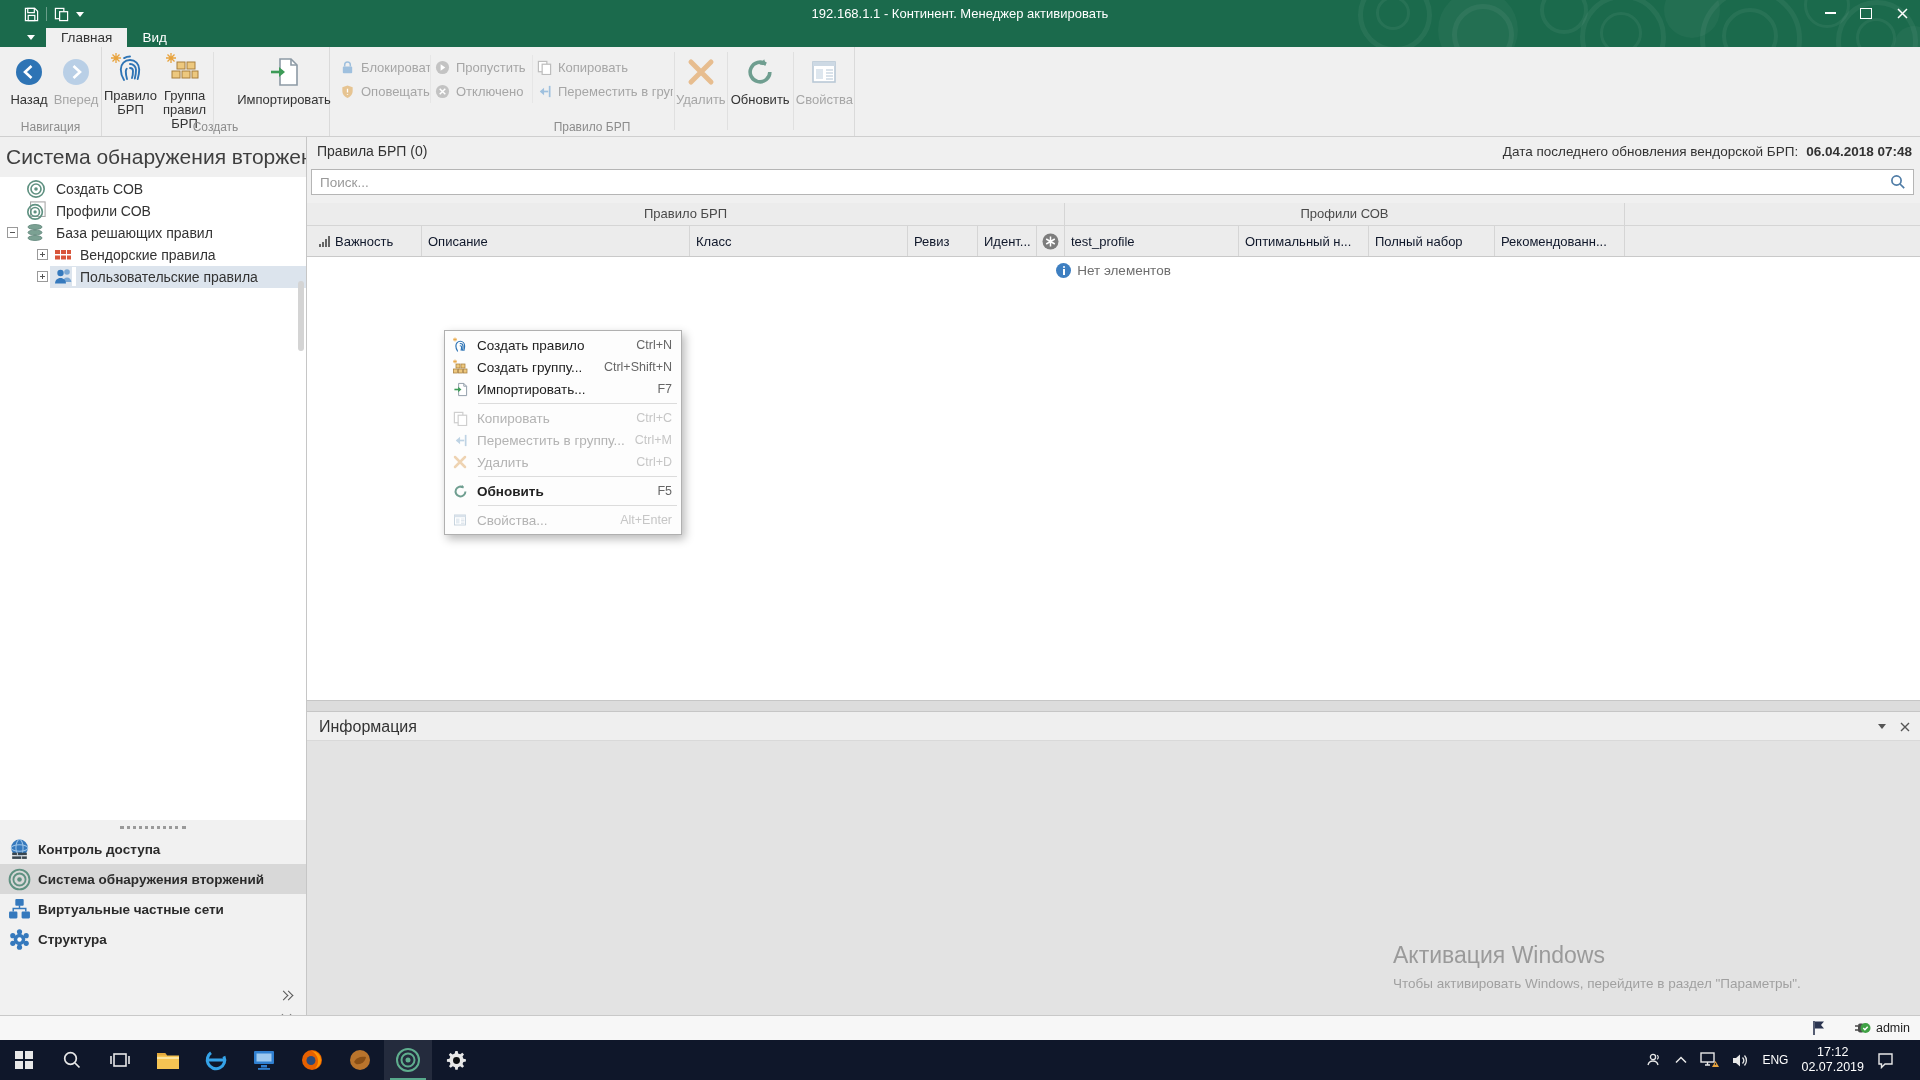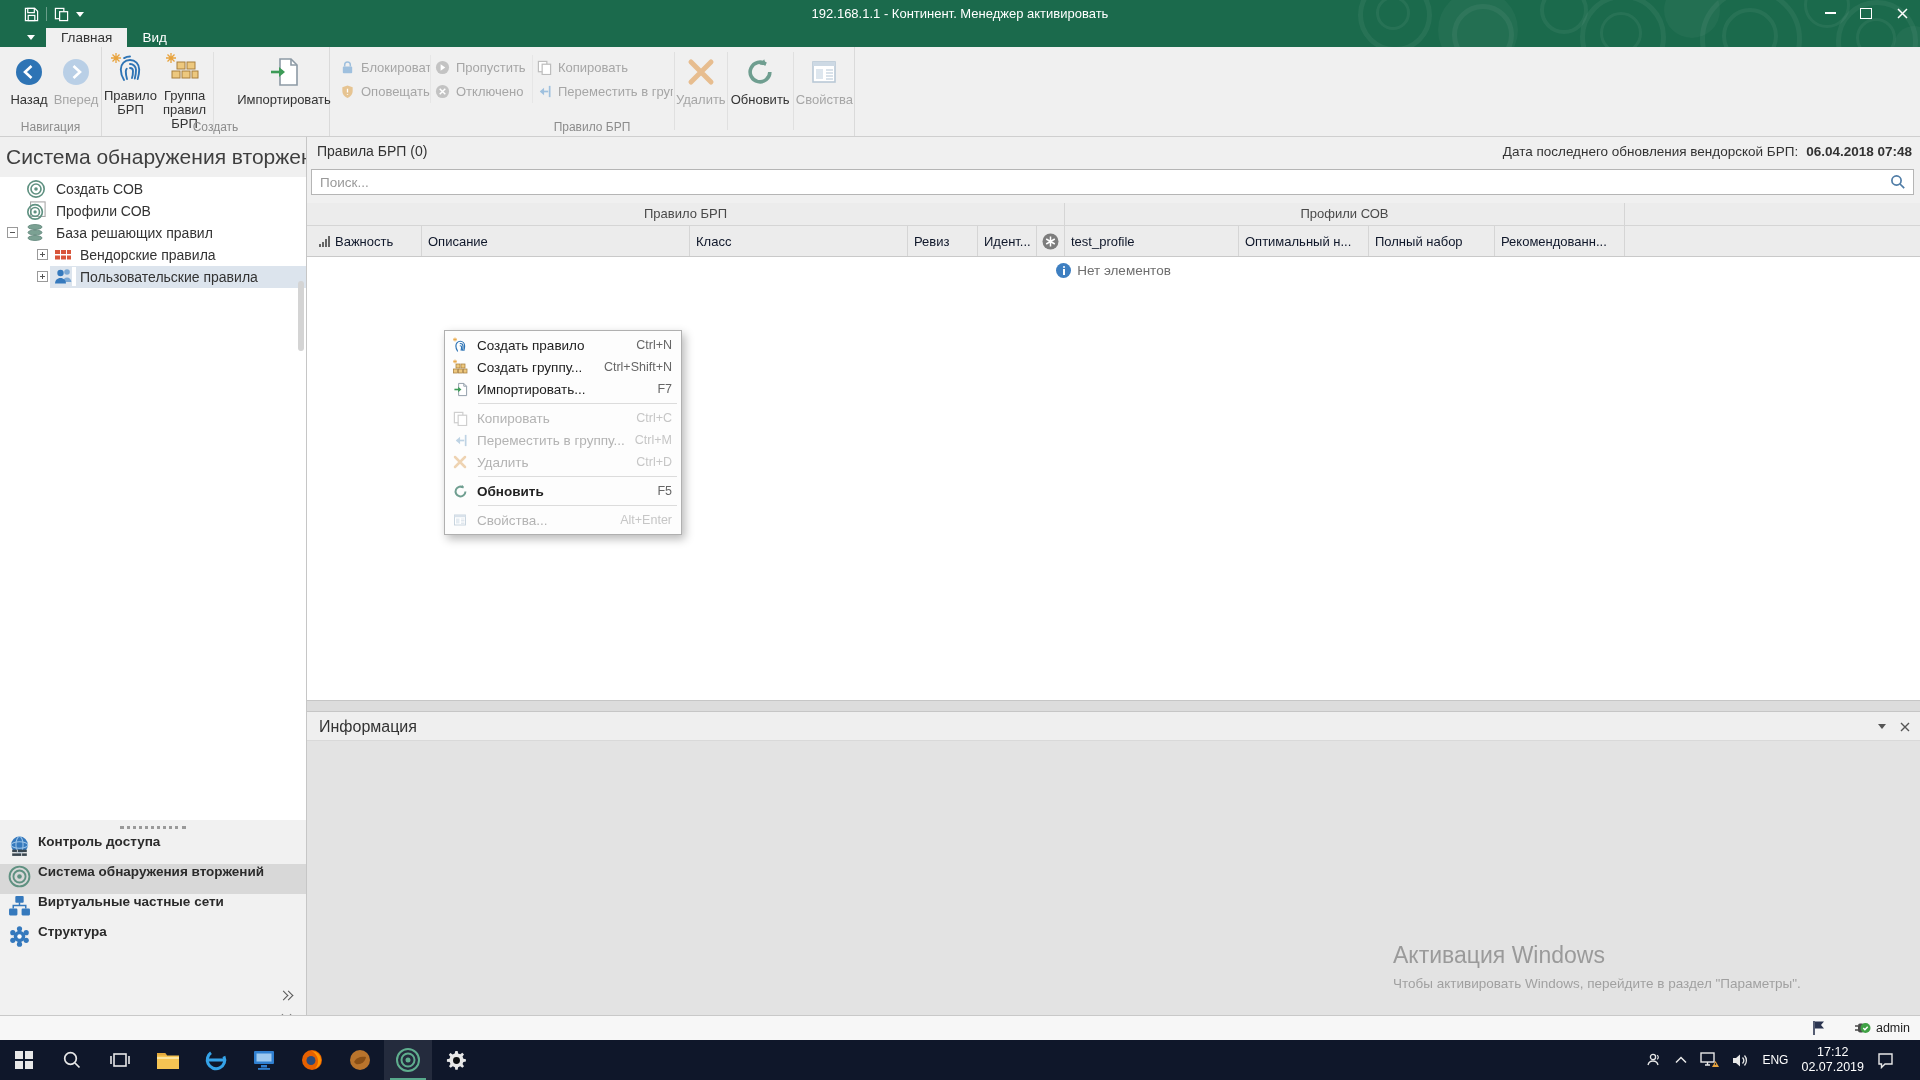--- a/index.html
+++ b/index.html
@@ -53,21 +53,21 @@
   .trow .tico{position:absolute;top:1px;width:20px;height:20px;}
   .trow .tlbl{position:absolute;top:0;height:22px;line-height:22px;font-size:14px;color:#333;white-space:nowrap;}
   .badges{position:absolute;right:-4px;top:0;width:6px;}
   .badges .b1{width:6px;height:6px;background:#e0a050;border:1px solid #fff;box-sizing:border-box;}
   .badges .b2{width:6px;height:6px;background:#b9c6ce;border:1px solid #fff;box-sizing:border-box;margin-top:1px;}
   .sb-scroll{position:absolute;right:1px;top:44px;width:8px;height:635px;}
   .sb-thumb{position:absolute;left:1px;top:60px;width:6px;height:70px;background:#d4d4d4;border-radius:3px;}
   .sb-splitter{position:absolute;left:0;top:683px;width:306px;height:14px;background:#f1f1f1;display:flex;align-items:center;justify-content:center;}
   .dots{width:66px;border-top:3px dotted #9a9a9a;}
   .sb-nav{position:absolute;left:0;top:697px;width:306px;}
-  .nrow{position:relative;height:30px;display:flex;}
+  .nrow{position:relative;height:30px;display:flex;align-items:center;}
   .nrow.sel{background:#d8d8d8;}
   .nrow .nico{width:24px;height:24px;margin-left:7px;display:flex;align-items:center;justify-content:center;}
   .nrow .nlbl{margin-left:7px;font-size:13.5px;font-weight:bold;color:#2b2b2b;white-space:nowrap;}
   .sb-bottom{position:absolute;left:0;top:847px;width:306px;height:31px;background:#f1f1f1;}
   .chev-right{display:inline-block;width:6px;height:6px;border-top:1.6px solid #555;border-right:1.6px solid #555;transform:rotate(45deg);}
   .chev-dn{display:inline-block;width:6px;height:6px;border-bottom:1.6px solid #777;border-right:1.6px solid #777;transform:rotate(45deg);}
 
   
   .main{position:absolute;left:307px;top:137px;width:1613px;height:878px;background:#fff;}
   .m-top{position:absolute;left:0;top:0;right:0;height:66px;background:#f0f0f0;}

